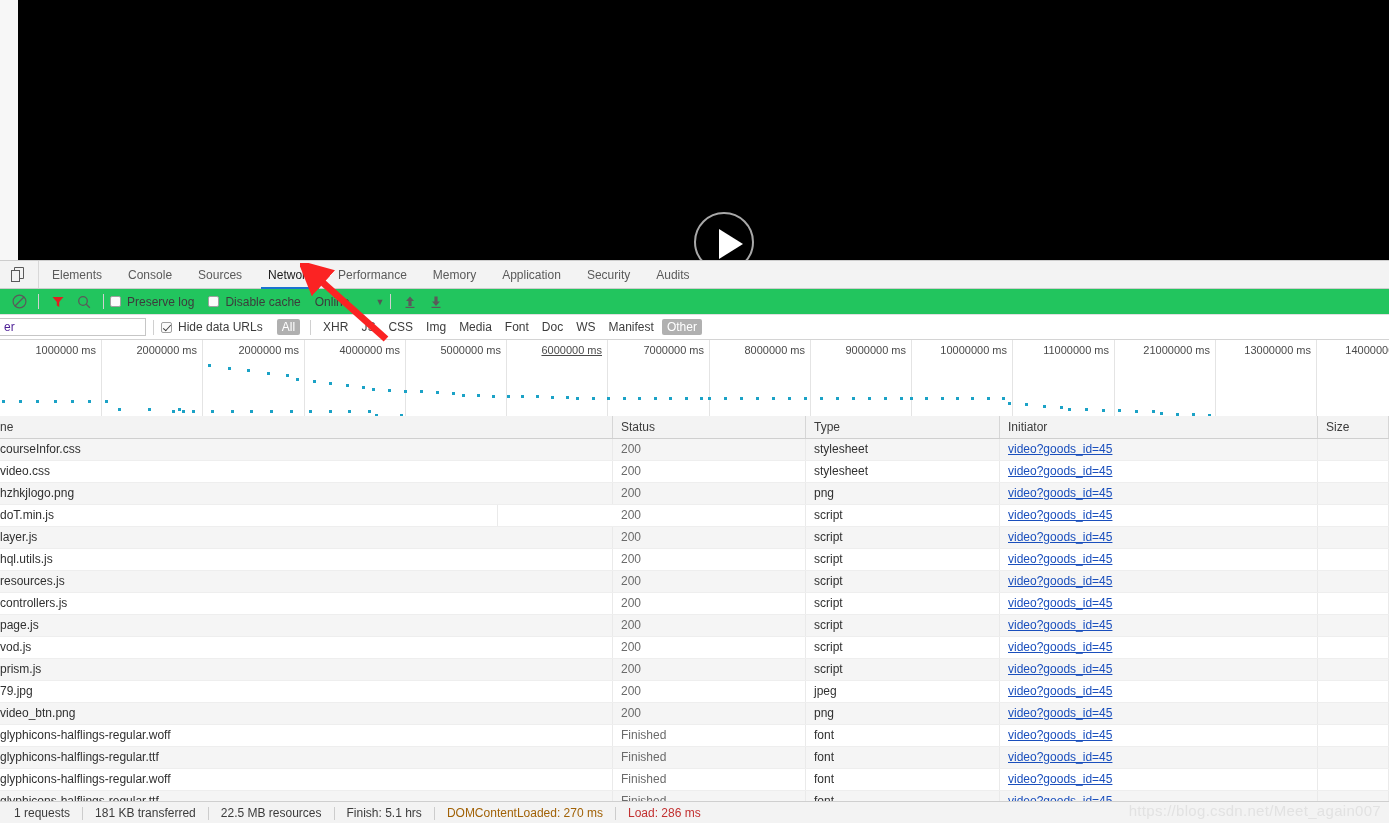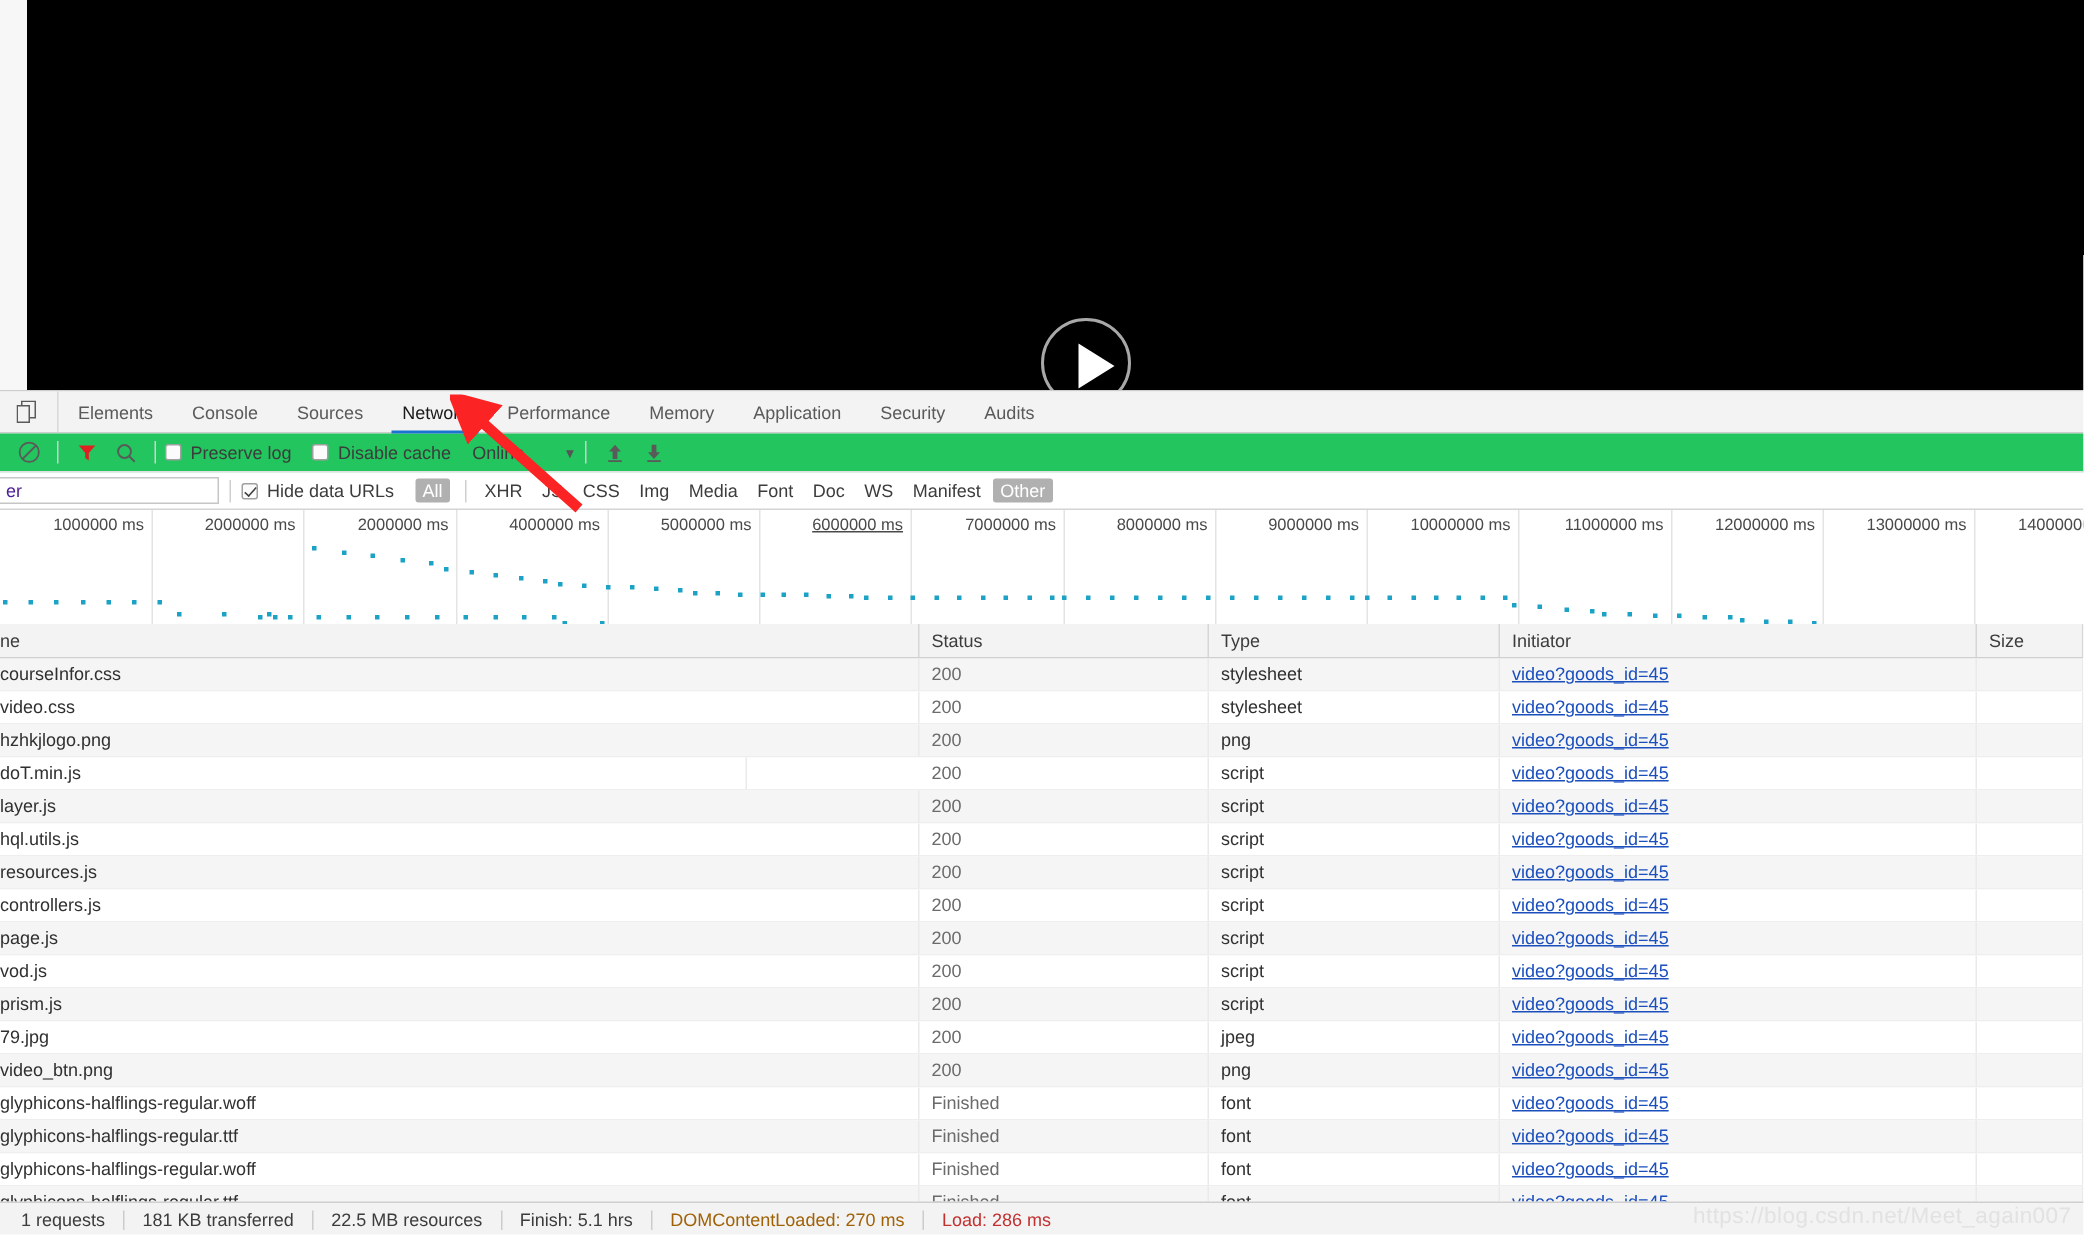--- a/index.html
+++ b/index.html
@@ -443,21 +443,21 @@
       <div class="ov-label" style="left: 709px;">7000000 ms</div>
       <div class="ov-div" style="left: 810px;"></div>
       <div class="ov-label" style="left: 810px;">8000000 ms</div>
       <div class="ov-div" style="left: 911px;"></div>
       <div class="ov-label" style="left: 911px;">9000000 ms</div>
       <div class="ov-div" style="left: 1012px;"></div>
       <div class="ov-label" style="left: 1012px;">10000000 ms</div>
       <div class="ov-div" style="left: 1114px;"></div>
       <div class="ov-label" style="left: 1114px;">11000000 ms</div>
       <div class="ov-div" style="left: 1215px;"></div>
-      <div class="ov-label" style="left: 1215px;">12000000 ms</div>
+      <div class="ov-label" style="left: 1215px;">21000000 ms</div>
       <div class="ov-div" style="left: 1316px;"></div>
       <div class="ov-label" style="left: 1316px;">13000000 ms</div>
       <div class="ov-label" style="left: 1417px;">14000000 ms</div>
       <div class="ov-dot" style="left: 2px; top: 60px; background: rgb(27, 162, 198);"></div>
       <div class="ov-dot" style="left: 19px; top: 60px; background: rgb(27, 162, 198);"></div>
       <div class="ov-dot" style="left: 36px; top: 60px; background: rgb(27, 162, 198);"></div>
       <div class="ov-dot" style="left: 54px; top: 60px; background: rgb(27, 162, 198);"></div>
       <div class="ov-dot" style="left: 71px; top: 60px; background: rgb(27, 162, 198);"></div>
       <div class="ov-dot" style="left: 88px; top: 60px; background: rgb(27, 162, 198);"></div>
       <div class="ov-dot" style="left: 105px; top: 60px; background: rgb(27, 162, 198);"></div>

